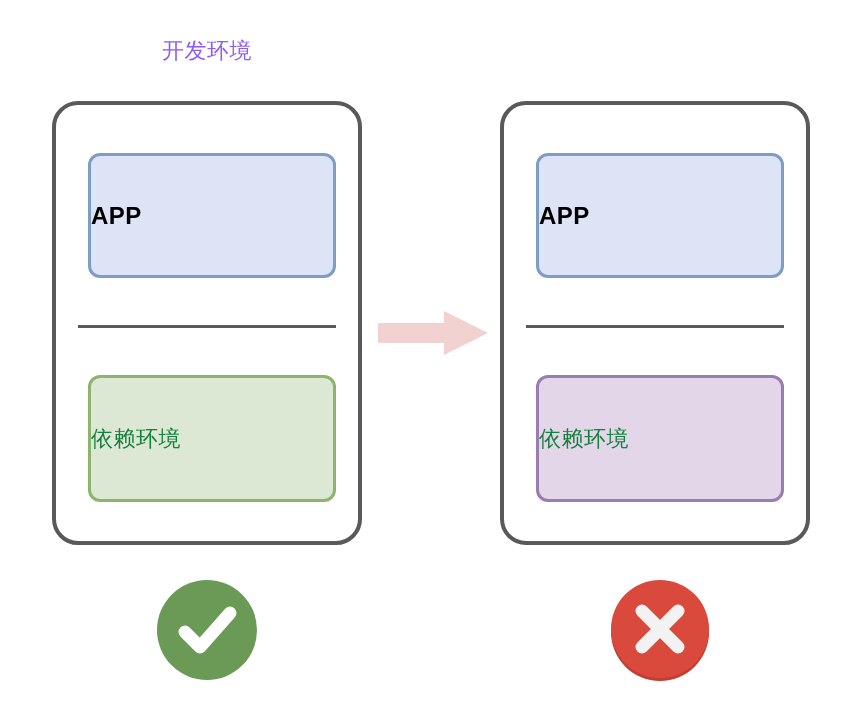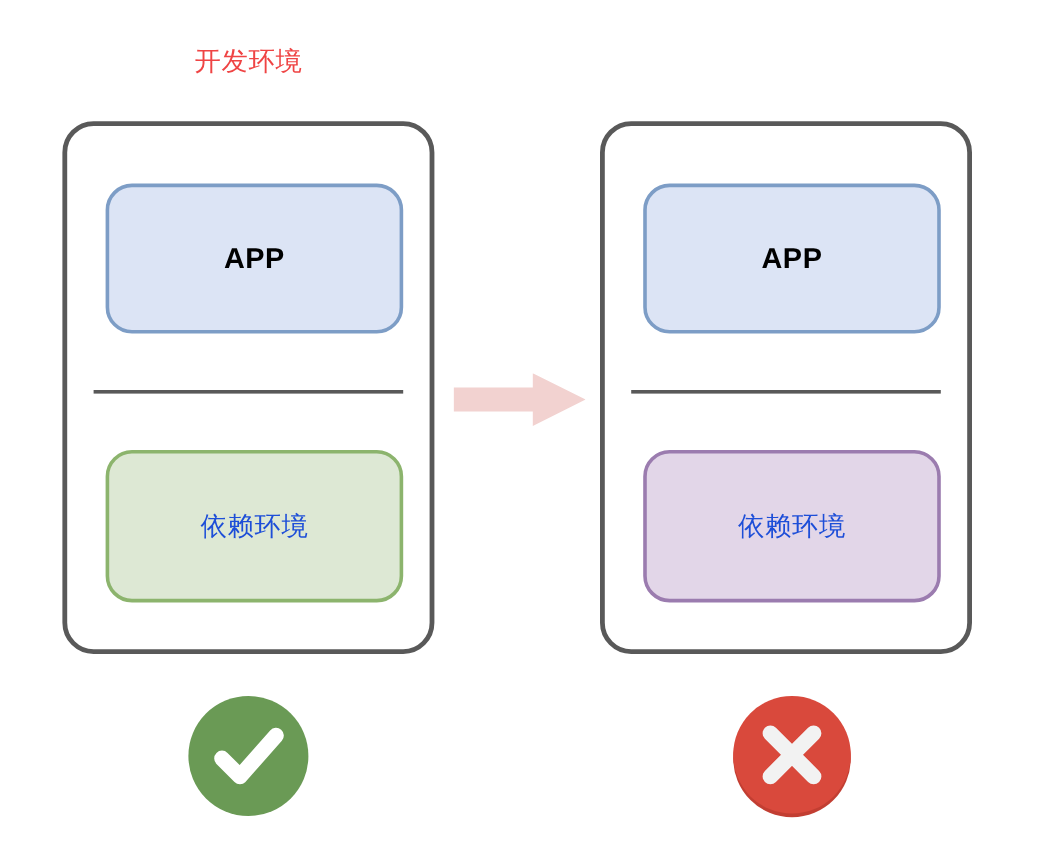--- a/index.html
+++ b/index.html
@@ -24,21 +24,21 @@
     height: 718px;
   }
 
   
   .col-title {
     position: absolute;
     text-align: center;
     font-size: 22px;
     line-height: 30px;
     font-weight: 400;
-    color: #ef4444;
+    color: #8b5cf6;
     letter-spacing: 0.5px;
     white-space: nowrap;
   }
   #title-left  { left: 32px;  top: 36px; width: 350px; }
   #title-right { left: 478px; top: 36px; width: 356px; }
 
   
   .env-card {
     position: absolute;
     box-sizing: border-box;
@@ -48,26 +48,25 @@
     top: 101px;
     height: 444px;
   }
   #card-left  { left: 52px;  width: 310px; }
   #card-right { left: 500px; width: 310px; }
 
   
   .layer-box {
     position: absolute;
     box-sizing: border-box;
-    border-radius: 22px;
+    border-radius: 12px;
     border-width: 3px;
     border-style: solid;
     display: flex;
     align-items: center;
-    justify-content: center;
     left: 22px;
     right: 22px;
     margin-left: 10px;
   }
   .layer-app {
     top: 48px;
     height: 125px;
     background: #dce4f5;
     border-color: #7d9dc6;
   }
@@ -85,21 +84,21 @@
   }
   .layer-label-app {
     font-size: 24px;
     font-weight: bold;
     color: #000000;
     letter-spacing: 0.5px;
   }
   .layer-label-dep {
     font-size: 22px;
     font-weight: 400;
-    color: #1d4ed8;
+    color: #15803d;
     letter-spacing: 0.5px;
   }
 
   
   .layer-divider {
     position: absolute;
     left: 22px;
     right: 22px;
     top: 220px;
     height: 3px;

